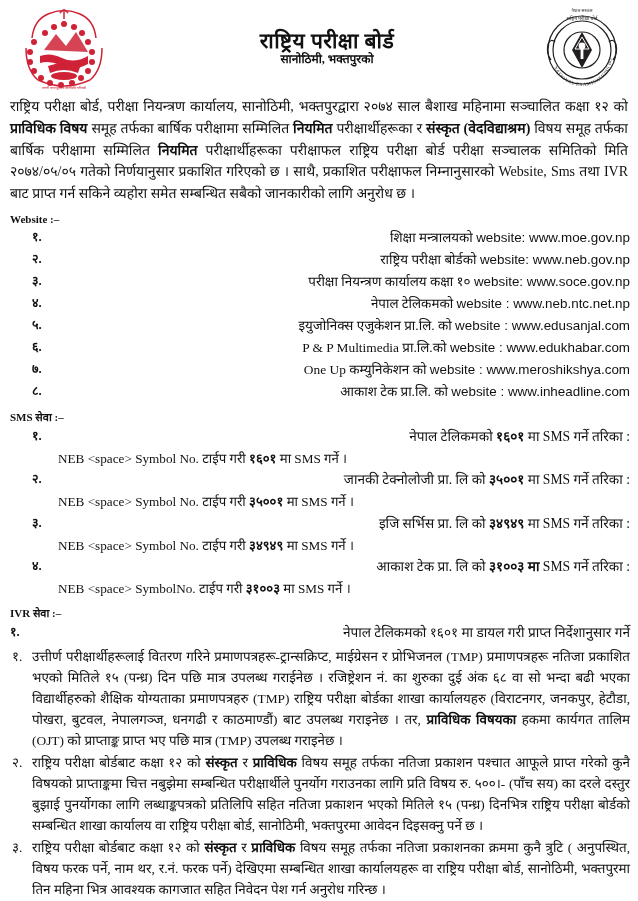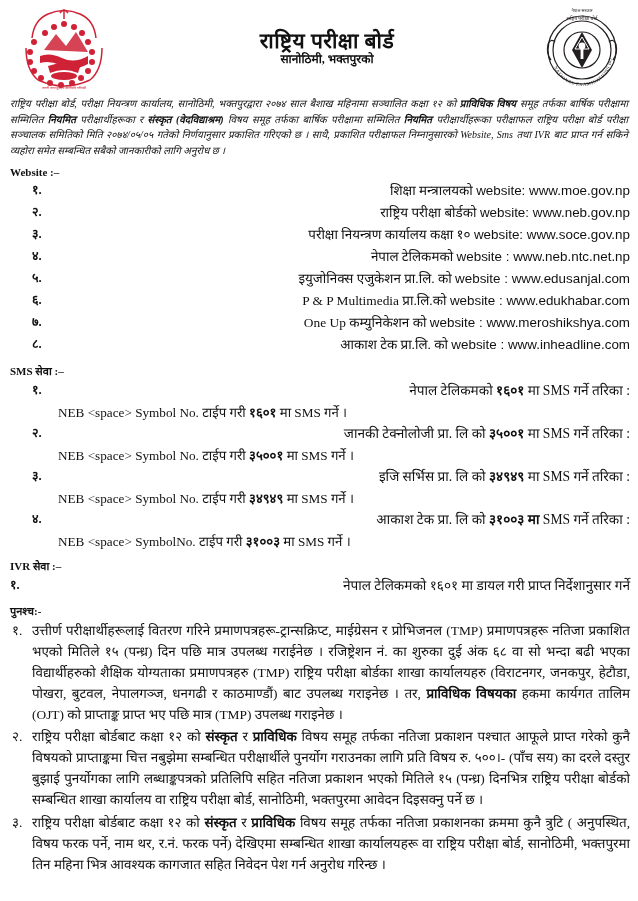--- a/index.html
+++ b/index.html
@@ -15,23 +15,22 @@
   .emblem-left{width:112px;height:92px;flex:0 0 112px;display:flex;align-items:center;justify-content:center;}
   .emblem-right{width:96px;height:92px;flex:0 0 96px;display:flex;align-items:center;justify-content:center;}
   .title-block{flex:1 1 auto;text-align:center;line-height:1.12;padding:0 2px;}
   .t-line1{font-size:21px;font-weight:bold;letter-spacing:.5px;}
   .t-line2{font-size:12px;font-weight:bold;}
   .t-line3{font-size:17px;font-weight:bold;}
 
   
   .para{
     text-align:justify;text-justify:inter-word;
-    font-size:10px;line-height:1.56;margin:0 0 8px 0;
+    font-size:14px;line-height:1.56;margin:0 0 8px 0;
     padding:0 2px;
-    font-style:italic;
   }
   .para b{font-weight:bold;}
 
   .sec-head{font-size:11px;font-weight:bold;margin:6px 0 2px 2px;}
 
   ol.numlist{list-style:none;margin:0 0 2px 0;padding:0;}
   ol.numlist > li{
     font-size:13.6px;line-height:1.62;
     display:flex;align-items:flex-start;
     padding-left:24px;
@@ -223,21 +222,20 @@
   </ol>
 
   <div class="sec-head">IVR सेवा :–</div>
   <ol class="numlist" style="padding-left:0">
     <li style="padding-left:2px">
       <span class="num" style="flex:0 0 14px">१.</span>
       <span class="txt">नेपाल टेलिकमको १६०१ मा डायल गरी प्राप्त निर्देशानुसार गर्ने</span>
     </li>
   </ol>
 
-  <div class="sec-head">पुनश्च:-</div>
   <ol class="plist">
     <li>
       <span class="num">१.</span>
       <span class="txt"><span>उत्तीर्ण परीक्षार्थीहरूलाई वितरण गरिने प्रमाणपत्रहरू-ट्रान्सक्रिप्ट, माईग्रेसन र प्रोभिजनल (TMP) प्रमाणपत्रहरू नतिजा प्रकाशित भएको मितिले १५ (पन्ध्र) दिन पछि मात्र उपलब्ध गराईनेछ । रजिष्ट्रेशन नं. का शुरुका दुई अंक ६८ वा सो भन्दा बढी भएका विद्यार्थीहरुको शैक्षिक योग्यताका प्रमाणपत्रहरु (TMP) राष्ट्रिय परीक्षा बोर्डका शाखा कार्यालयहरु (विराटनगर, जनकपुर, हेटौडा, पोखरा, बुटवल, नेपालगञ्ज, धनगढी र काठमाण्डौं) बाट उपलब्ध गराइनेछ । तर, </span><b>प्राविधिक विषयका</b><span> हकमा कार्यगत तालिम (OJT) को प्राप्ताङ्क प्राप्त भए पछि मात्र (TMP) उपलब्ध गराइनेछ ।</span></span>
     </li>
     <li>
       <span class="num">२.</span>
       <span class="txt"><span>राष्ट्रिय परीक्षा बोर्डबाट कक्षा १२ को </span><b>संस्कृत</b><span> र </span><b>प्राविधिक</b><span> विषय समूह तर्फका नतिजा प्रकाशन पश्चात आफूले प्राप्त गरेको कुनै विषयको प्राप्ताङ्कमा चित्त नबुझेमा सम्बन्धित परीक्षार्थीले पुनर्योग गराउनका लागि प्रति विषय रु. ५००।- (पाँच सय) का दरले दस्तुर बुझाई पुनर्योगका लागि लब्धाङ्कपत्रको प्रतिलिपि सहित नतिजा प्रकाशन भएको मितिले १५ (पन्ध्र) दिनभित्र राष्ट्रिय परीक्षा बोर्डको सम्बन्धित शाखा कार्यालय वा राष्ट्रिय परीक्षा बोर्ड, सानोठिमी, भक्तपुरमा आवेदन दिइसक्नु पर्ने छ ।</span></span>
     </li>
     <li>

